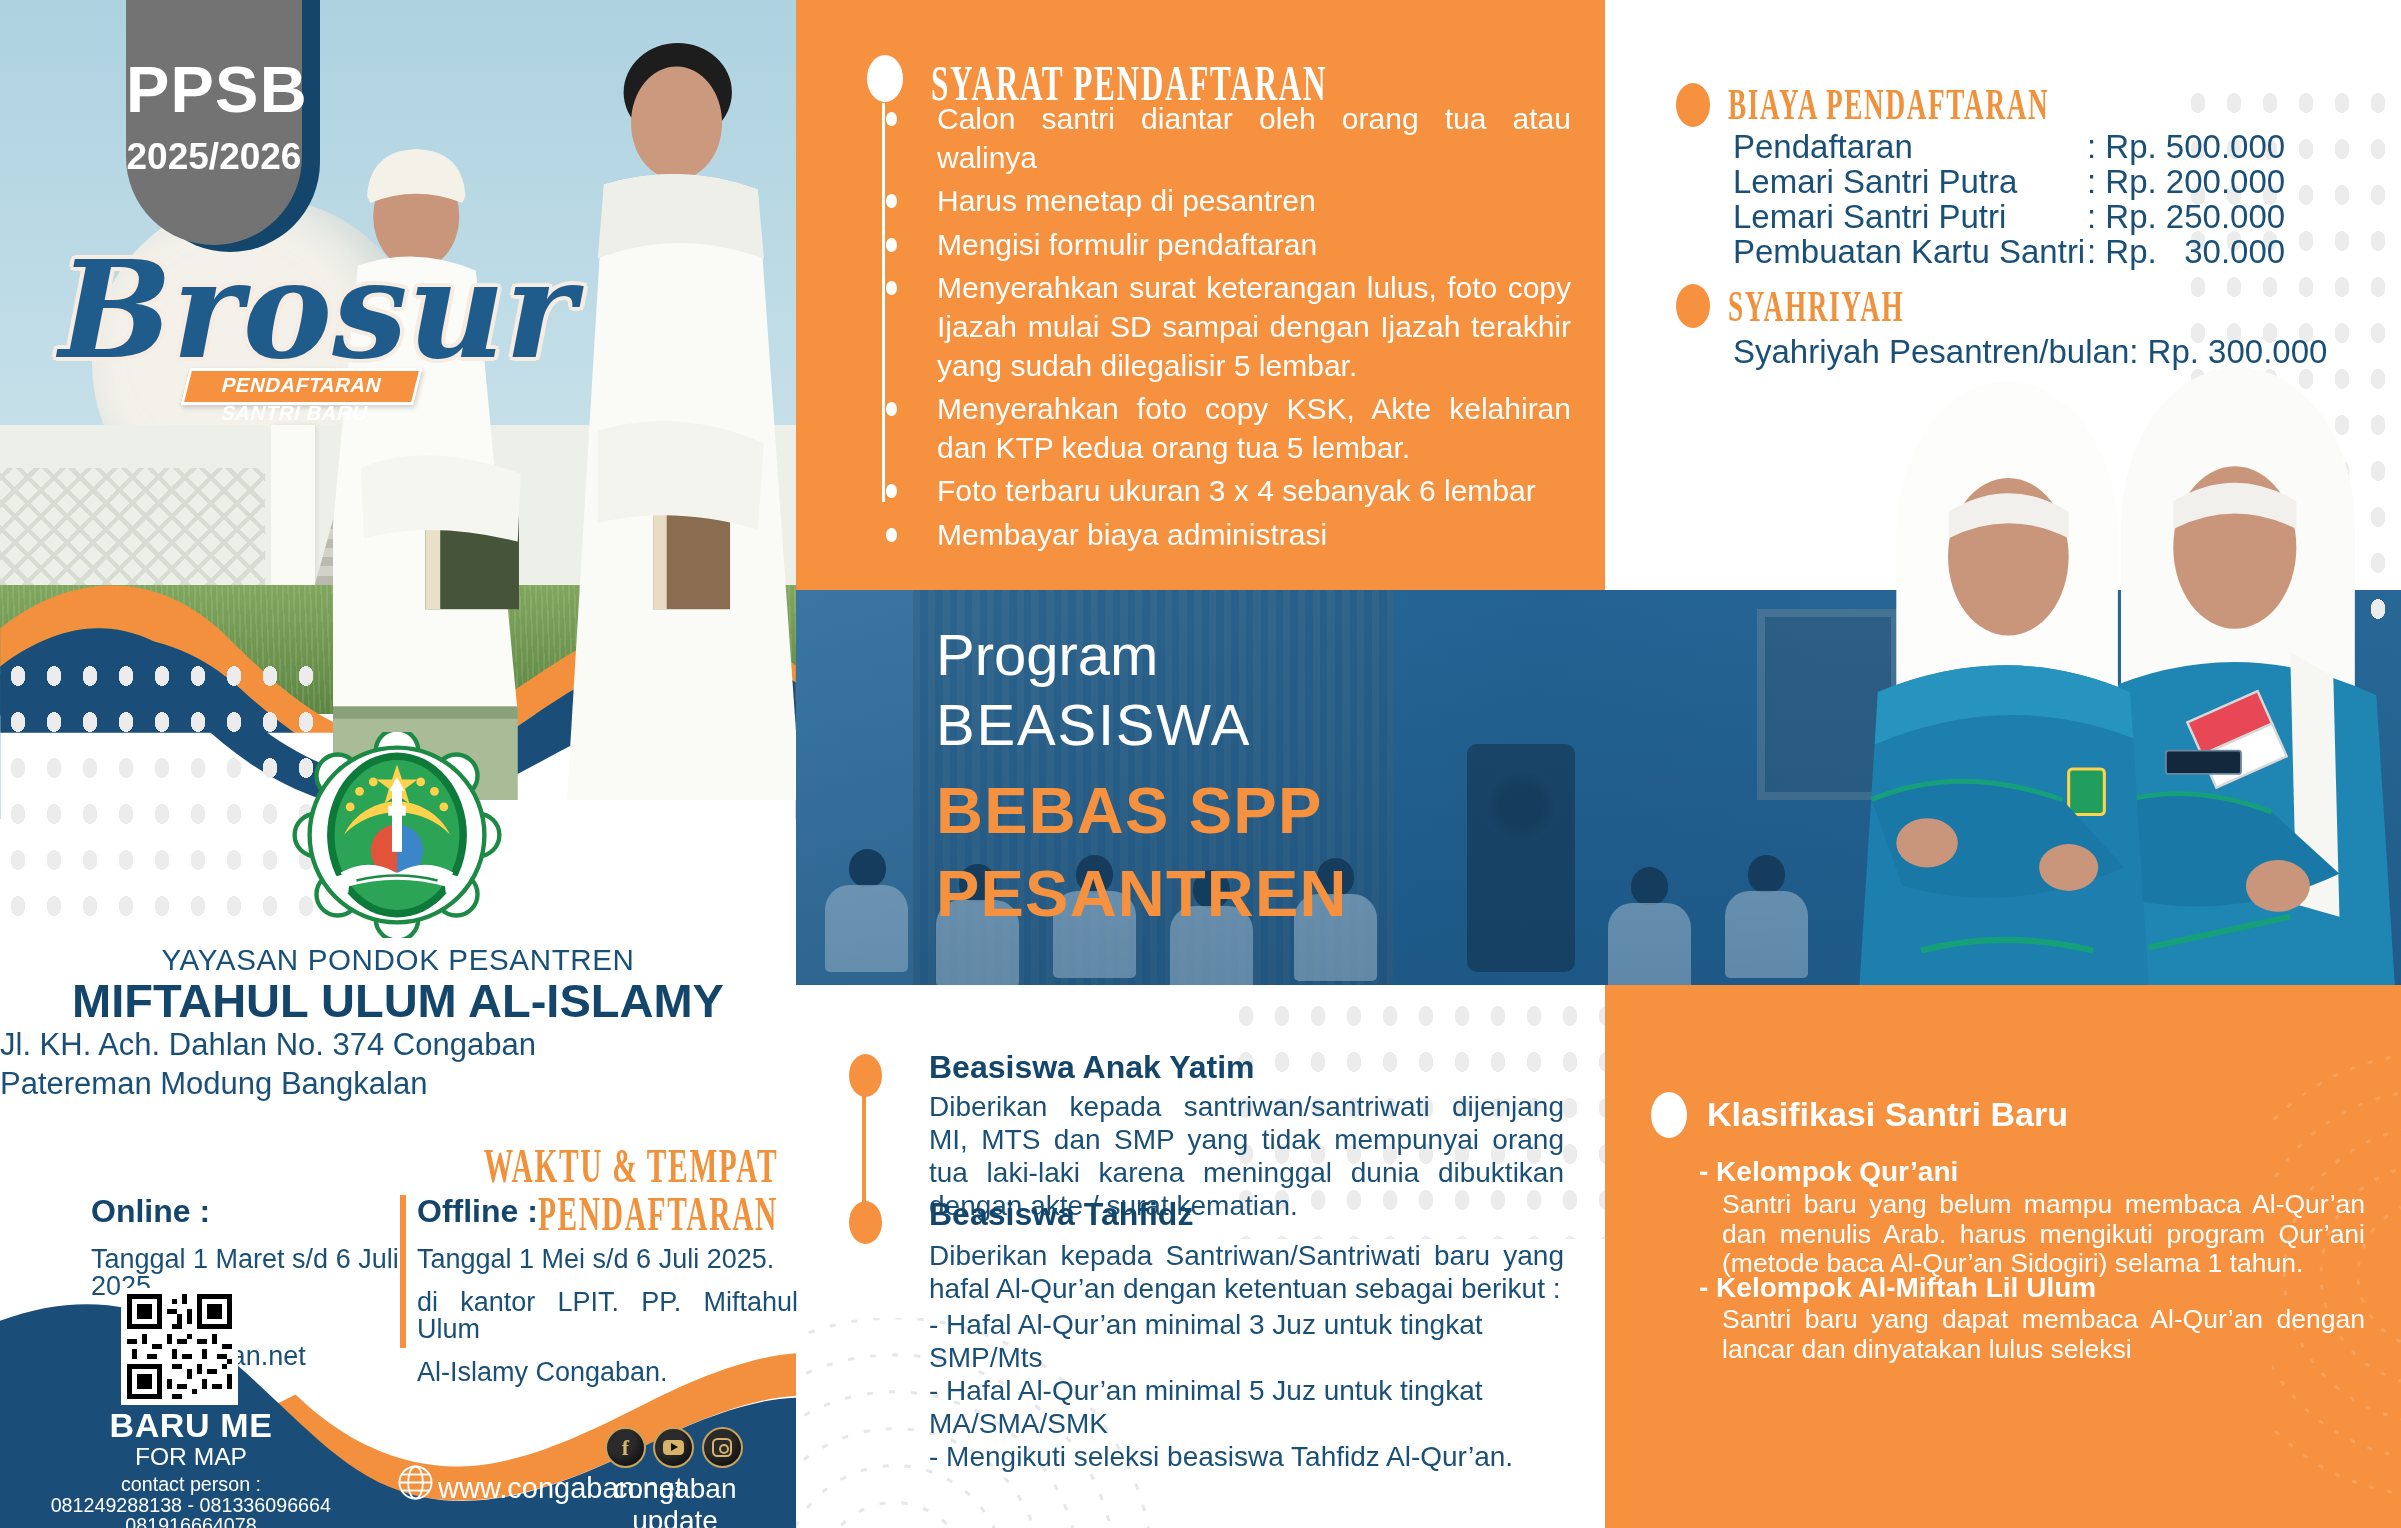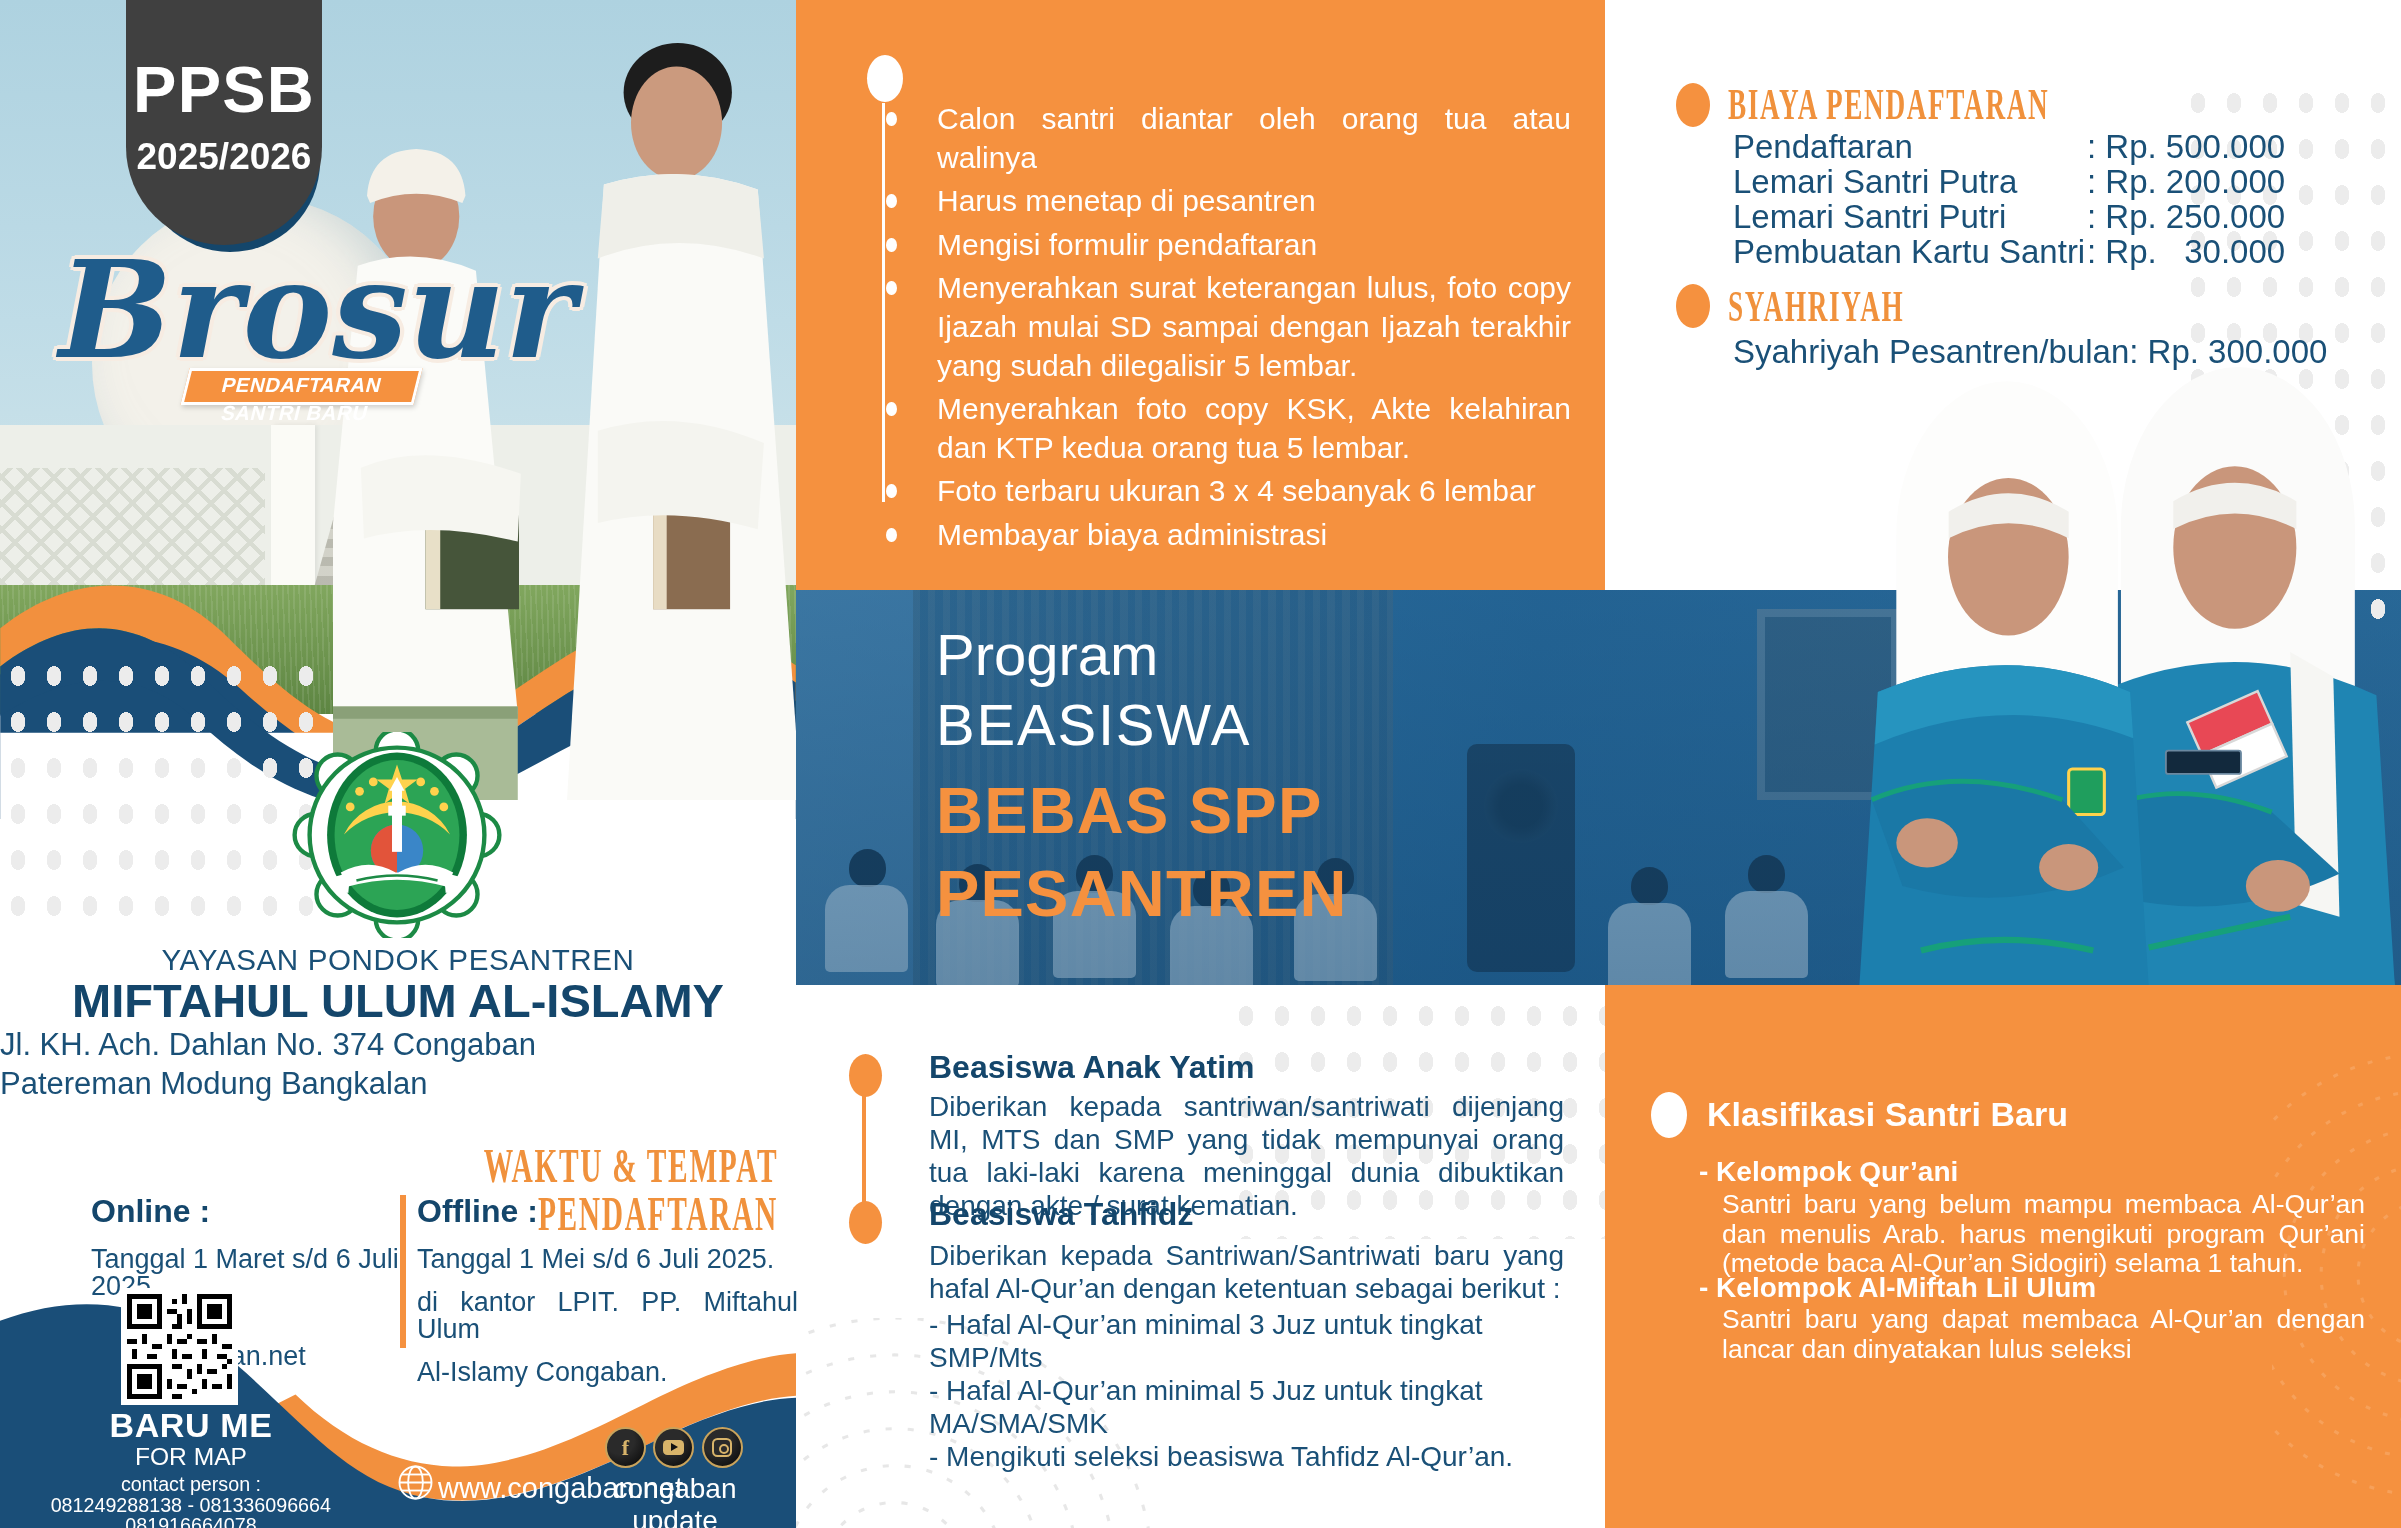--- a/index.html
+++ b/index.html
@@ -29,21 +29,21 @@
   .grass{position:absolute;left:0;top:585px;width:796px;height:129px;
       background:linear-gradient(#81a75e,#5d8542);}
   .grass:before{content:"";position:absolute;inset:0;
       background:repeating-linear-gradient(88deg,rgba(255,255,255,.10) 0 1.8px,transparent 1.8px 5.5px);}
 
   
   .waves1{left:0;top:536px;width:796px;height:283px;}
 
   
   .badge-shadow{left:140px;top:0;width:180px;height:252px;background:#14466B;border-radius:0 0 105px 105px;}
-  .badge{left:126px;top:0;width:196px;height:245px;background:#404040;border-radius:0 0 105px 105px;text-align:center;color:#fff;}
+  .badge{left:126px;top:0;width:176px;height:245px;background:#737373;border-radius:0 0 105px 105px;text-align:center;color:#fff;}
   .badge-title{margin-top:52px;font-size:65px;font-weight:bold;letter-spacing:1.2px;}
   .badge-years{margin-top:8.6px;font-size:37px;font-weight:bold;}
 
   
   .brosur{left:59px;top:233px;width:431px;font-family:"DejaVu Serif",serif;font-style:italic;font-weight:bold;
       font-size:134px;line-height:154px;color:#1F5C8B;
       text-shadow:-4.3px 0 0 #f7ece2,4.3px 0 0 #f7ece2,0 -4.3px 0 #f7ece2,0 4.3px 0 #f7ece2,
                   -3.1px -3.1px 0 #f7ece2,3.1px 3.1px 0 #f7ece2,-3.1px 3.1px 0 #f7ece2,3.1px -3.1px 0 #f7ece2;}
   .ribbon{left:185px;top:368px;width:233px;height:37px;background:#F5913F;border:3.7px solid #fff;
       transform:skewX(-14deg);text-align:center;line-height:28px;color:#fff;font-weight:bold;
@@ -338,20 +338,21 @@
         <span class="yt"></span>
       </div>
     <div class="icon">
         <span class="ig"></span>
       </div>
   </div>
   <div class="abs handle">congaban update</div>
 
   <div class="abs orange-top"></div>
   <div class="abs bullet syarat-bullet"></div>
+  <div class="abs syarat-head"><span class="deco">SYARAT PENDAFTARAN</span></div>
   <div class="abs timeline"></div>
   <ul class="abs syarat-list">
     <li>Calon santri diantar oleh orang tua atau walinya</li>
     <li>Harus menetap di pesantren</li>
     <li>Mengisi formulir pendaftaran</li>
     <li>Menyerahkan surat keterangan lulus, foto copy Ijazah mulai SD sampai dengan Ijazah terakhir yang sudah dilegalisir 5 lembar.</li>
     <li>Menyerahkan foto copy KSK, Akte kelahiran dan KTP kedua orang tua 5 lembar.</li>
     <li>Foto terbaru ukuran 3 x 4 sebanyak 6 lembar</li>
     <li>Membayar biaya administrasi</li>
   </ul>

